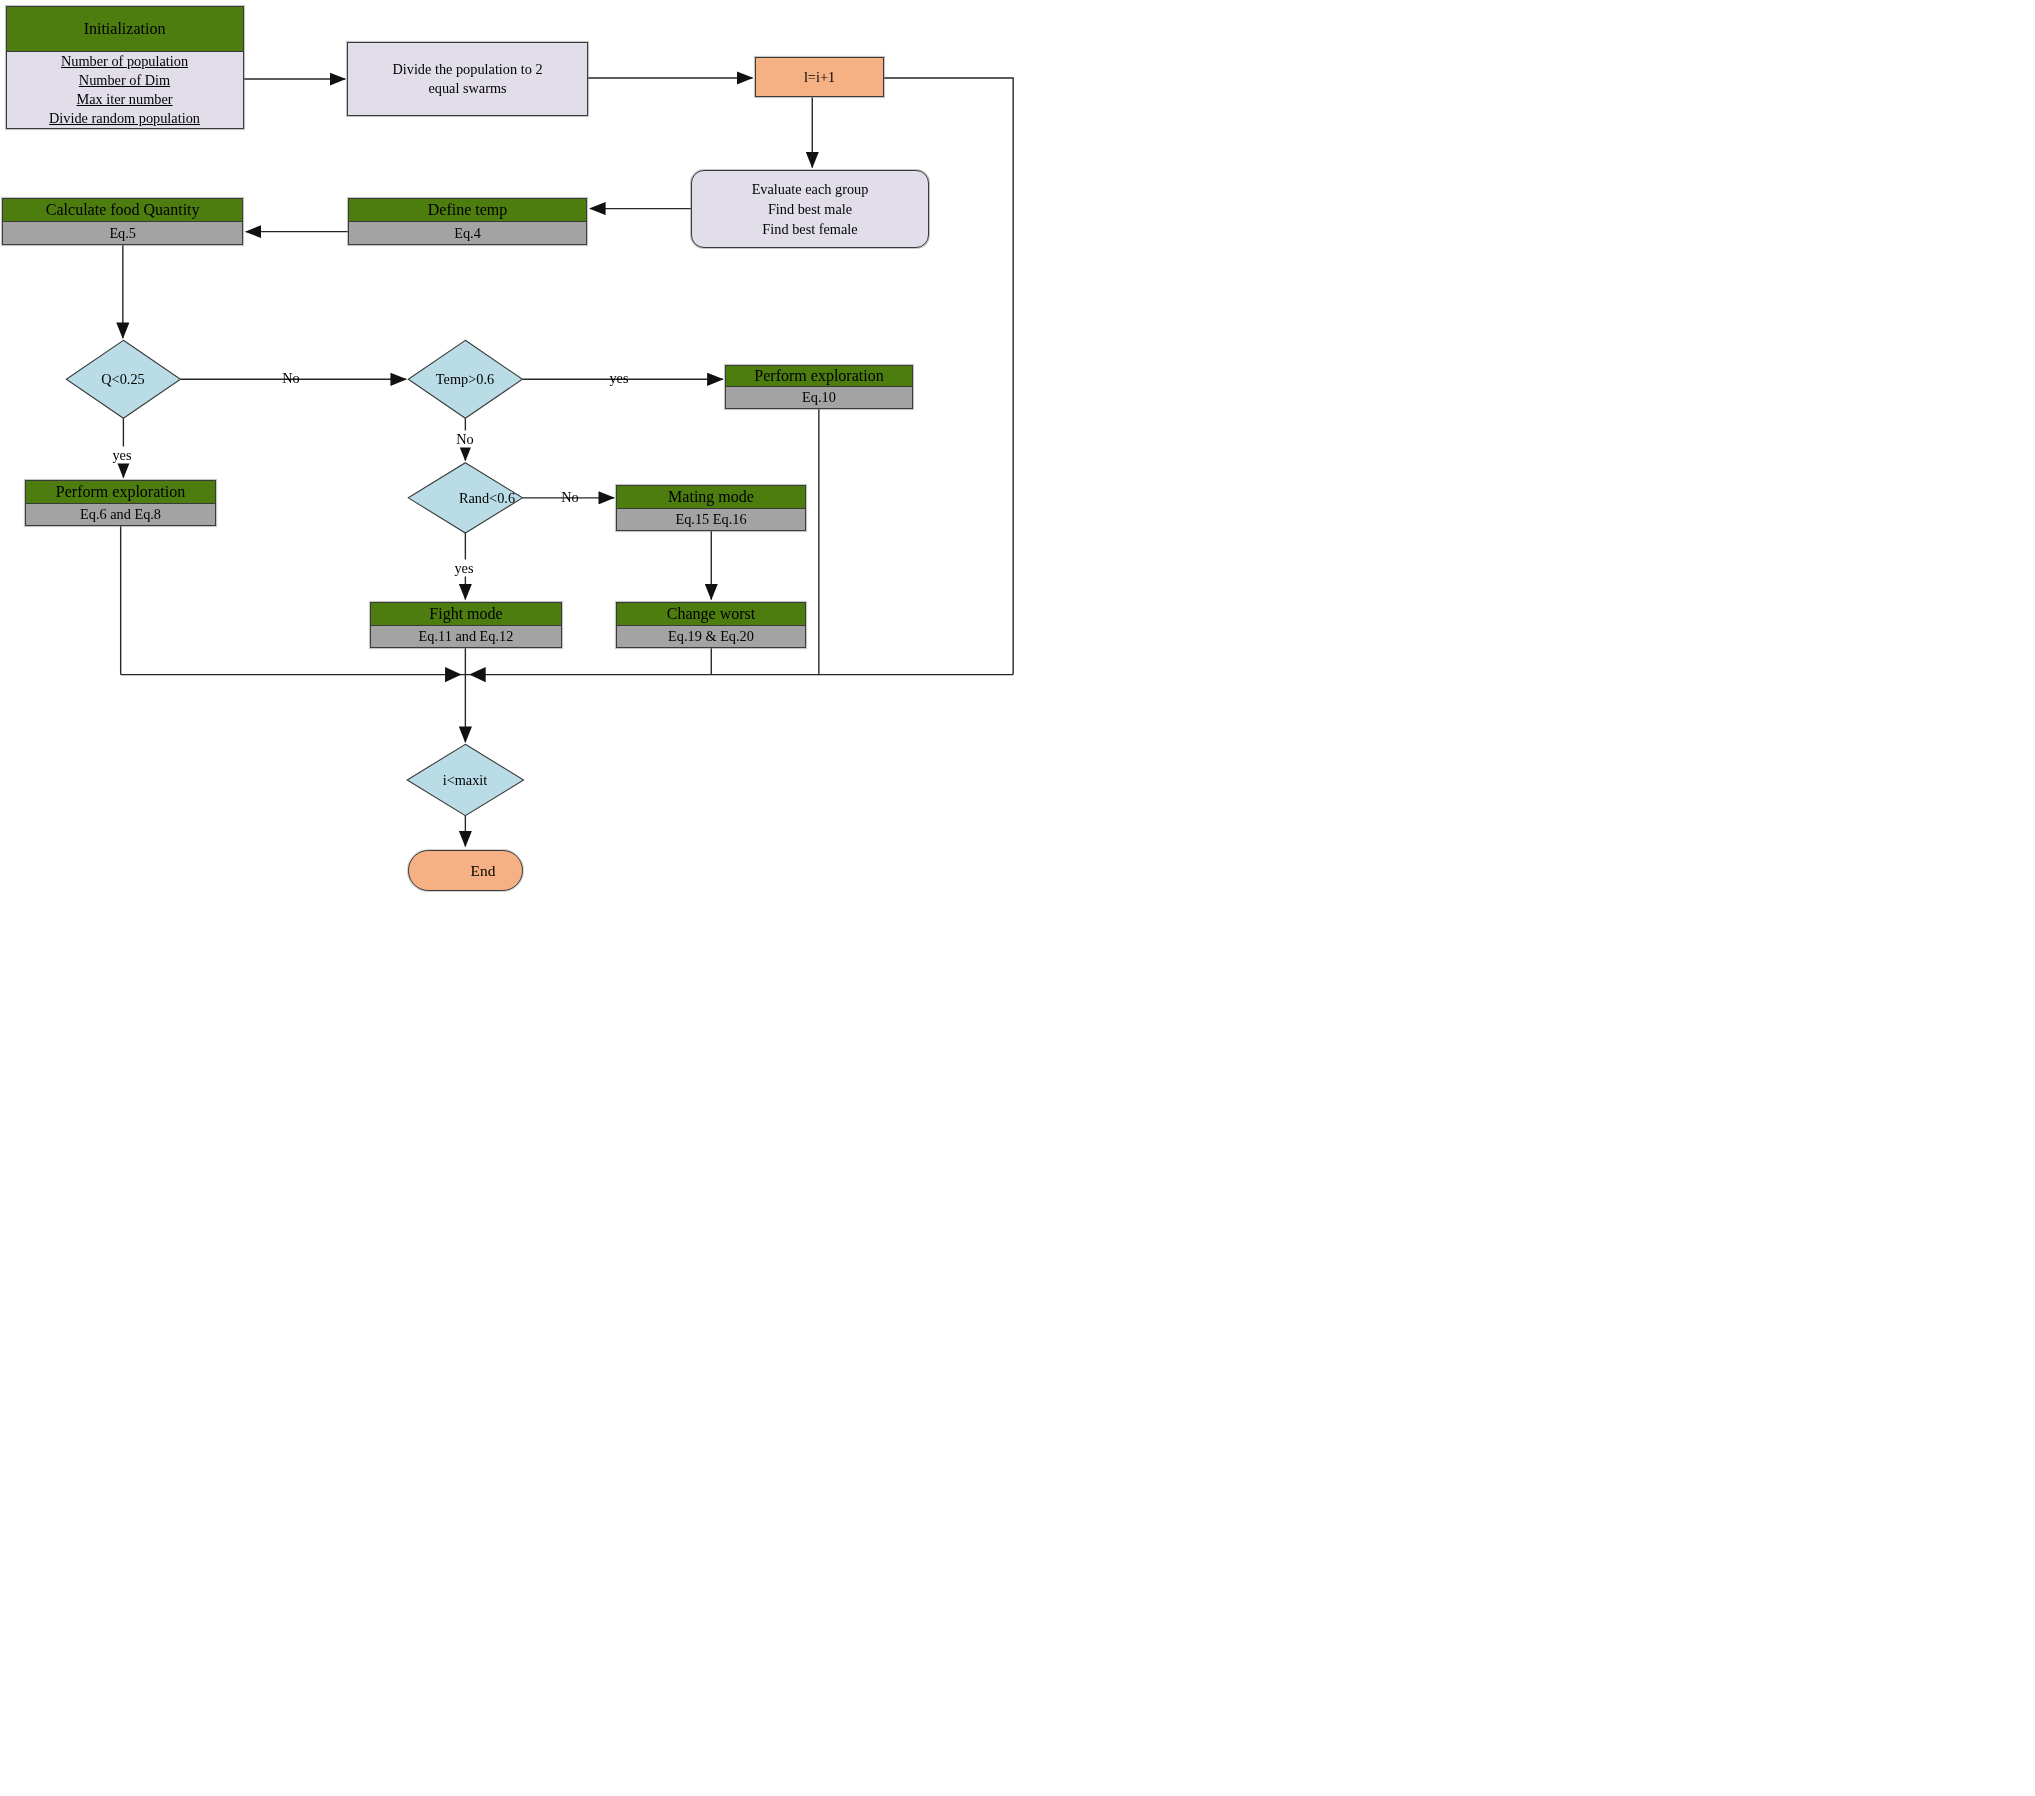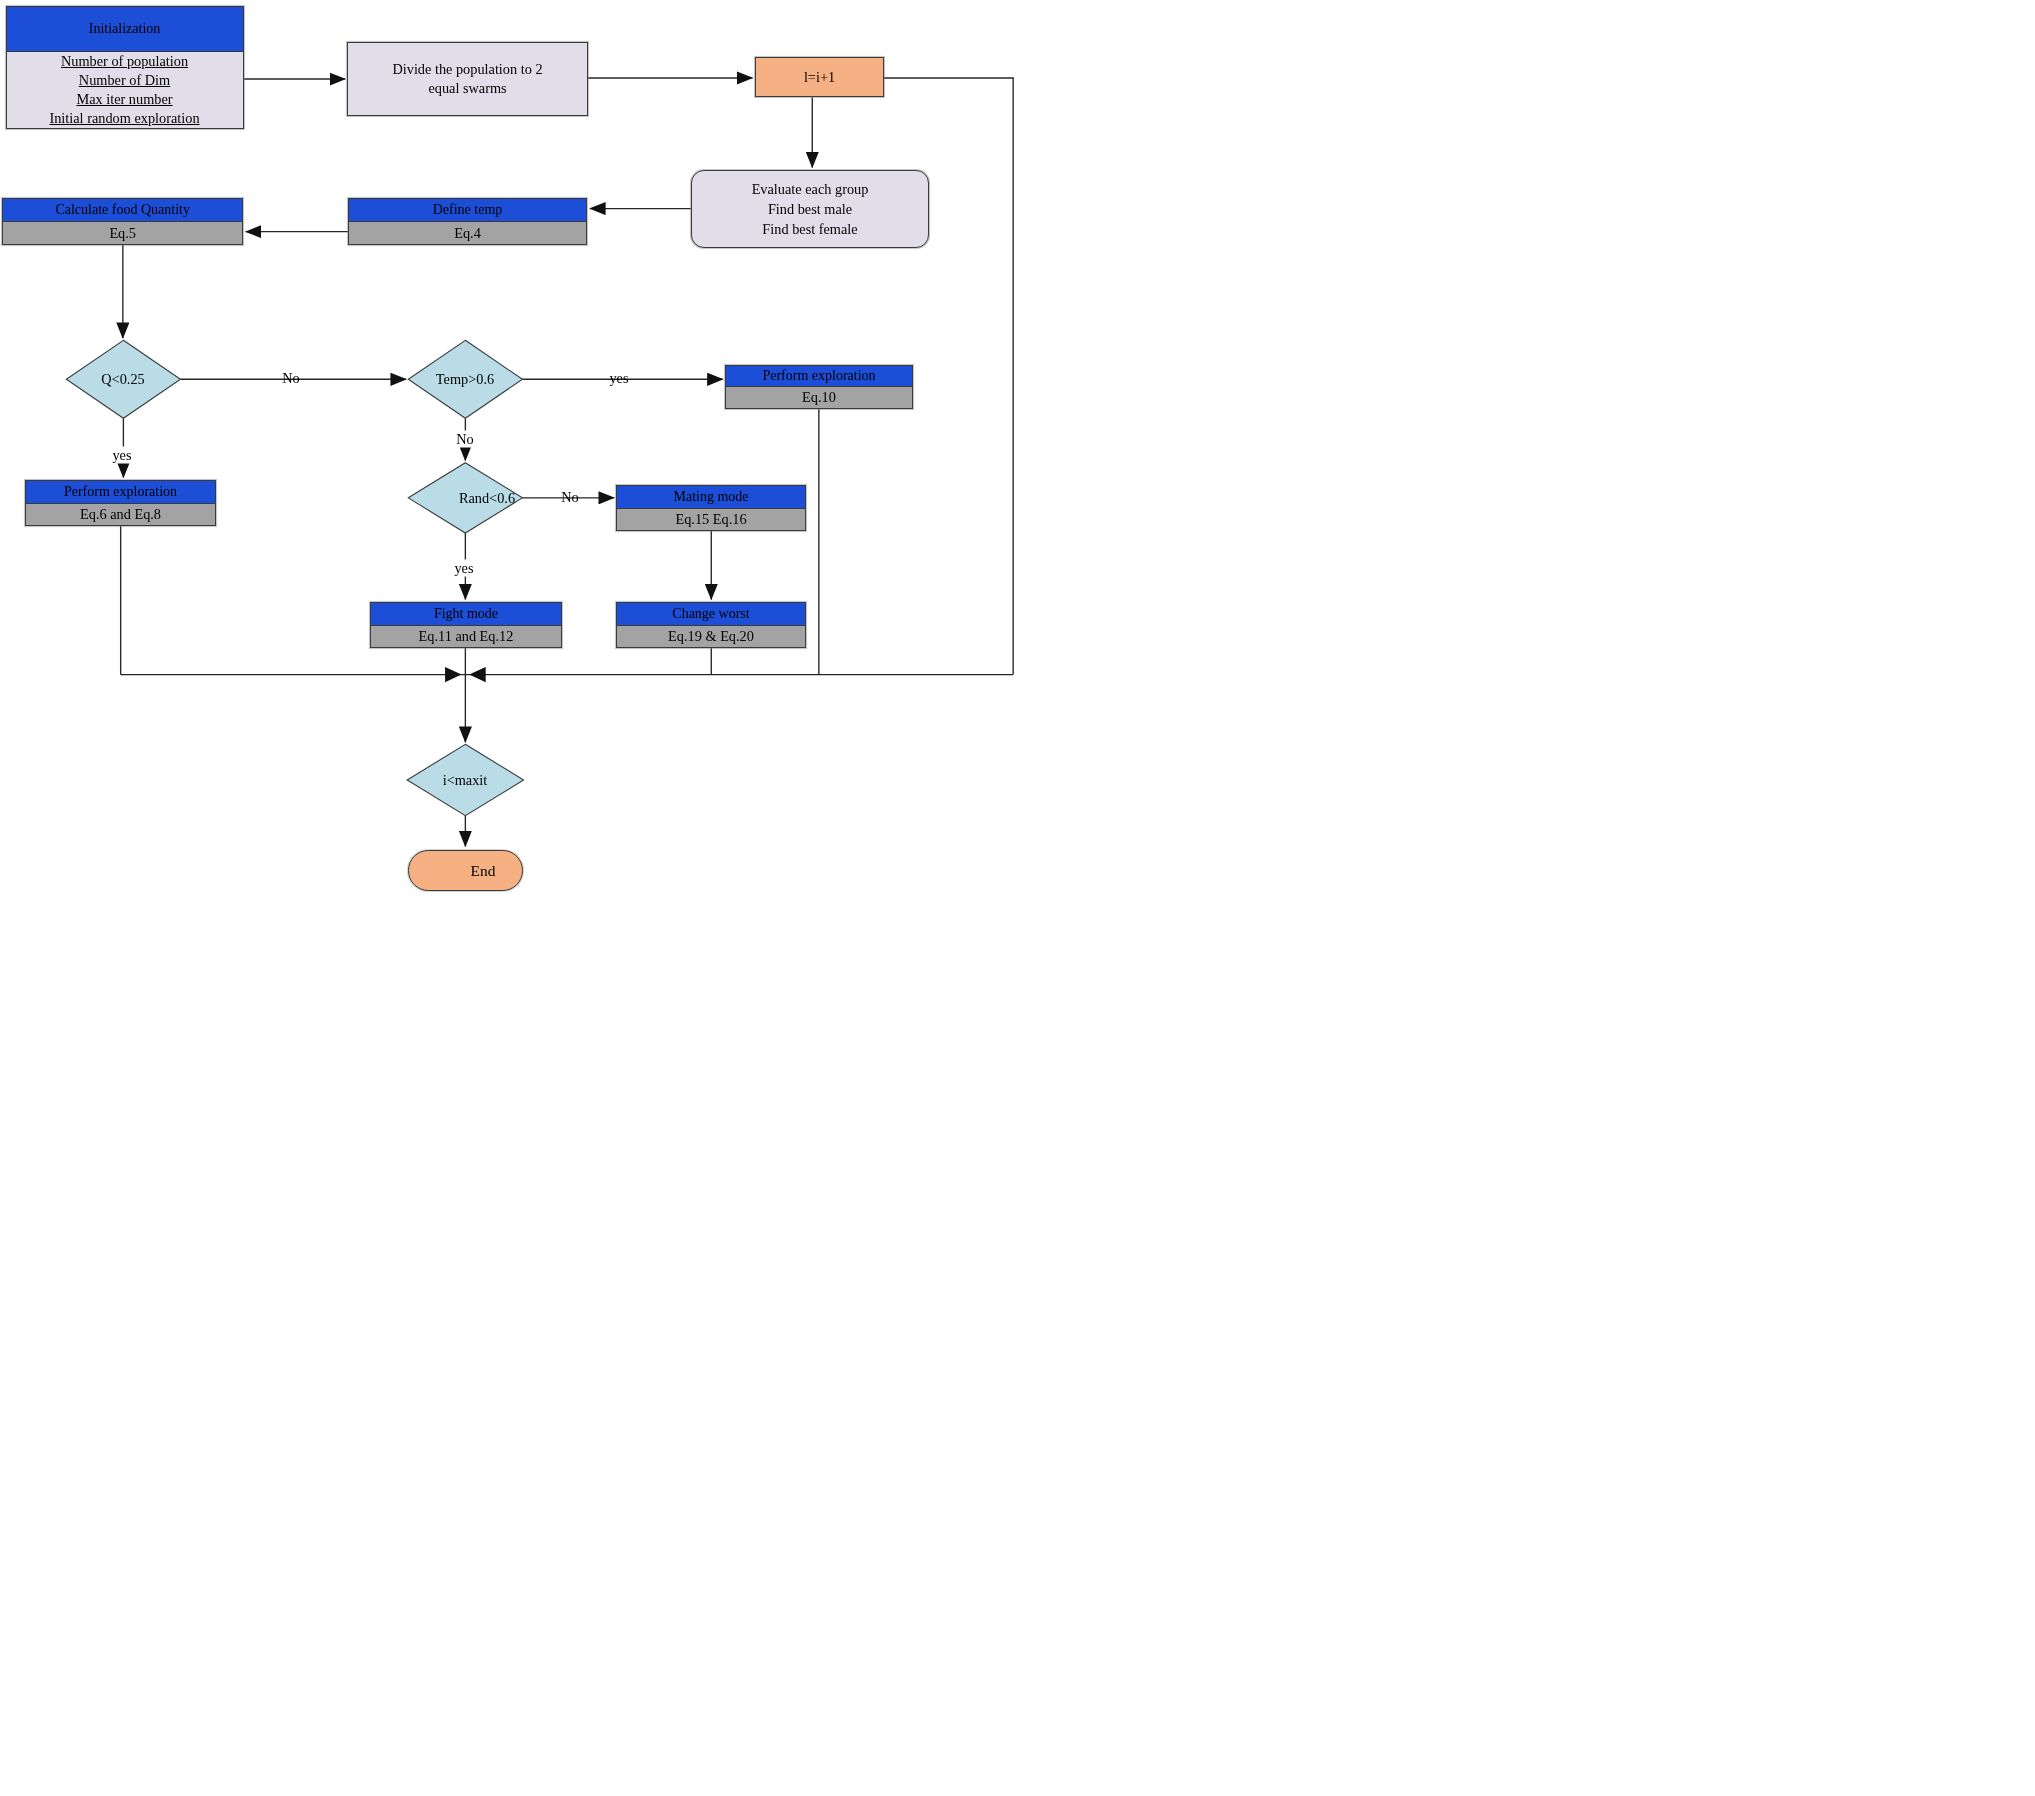--- a/index.html
+++ b/index.html
@@ -15,24 +15,24 @@
   .node{
     position:absolute;
     box-sizing:border-box;
     border:1.4px solid #3a3a3a;
     box-shadow:0 0 0 1.1px rgba(130,130,130,0.45);
     display:flex;flex-direction:column;
     text-align:center;
   }
   .node .hdr{
     box-sizing:border-box;
-    background:#1d4ed8;
+    background:#4d7c0f;
     border-bottom:1.4px solid #3a3a3a;
     display:flex;align-items:center;justify-content:center;
-    font-size:14px;
+    font-size:16px;
   }
   .node .eq{
     flex:1;
     display:flex;align-items:center;justify-content:center;
     font-size:14.3px;
   }
   .fill-lav{background:#e2dee9;}
   .fill-yel{background:#a3a3a3;}
   .fill-org{background:#f5b183;}
   .multiline{
@@ -105,21 +105,21 @@
       <polygon points="847,1356 953,1421 847,1486 741,1421"></polygon>
     </g>
   </svg>
 
   <div class="node" style="left:5.5px;top:5.5px;width:238px;height:123px;">
     <div class="hdr" style="height:47px;">Initialization</div>
     <div class="multiline fill-lav" style="flex:1;text-decoration:underline;">
       <span>Number of population</span>
       <span>Number of Dim</span>
       <span>Max iter number</span>
-      <span>Initial random exploration</span>
+      <span>Divide random population</span>
     </div>
   </div>
 
   <div class="node fill-lav multiline" style="left:347px;top:42px;width:241px;height:74px;">
     <span>Divide the population to 2</span>
     <span>equal swarms</span>
   </div>
 
   <div class="node fill-org multiline" style="left:755px;top:57px;width:129px;height:40px;">
     <span>l=i+1</span>

